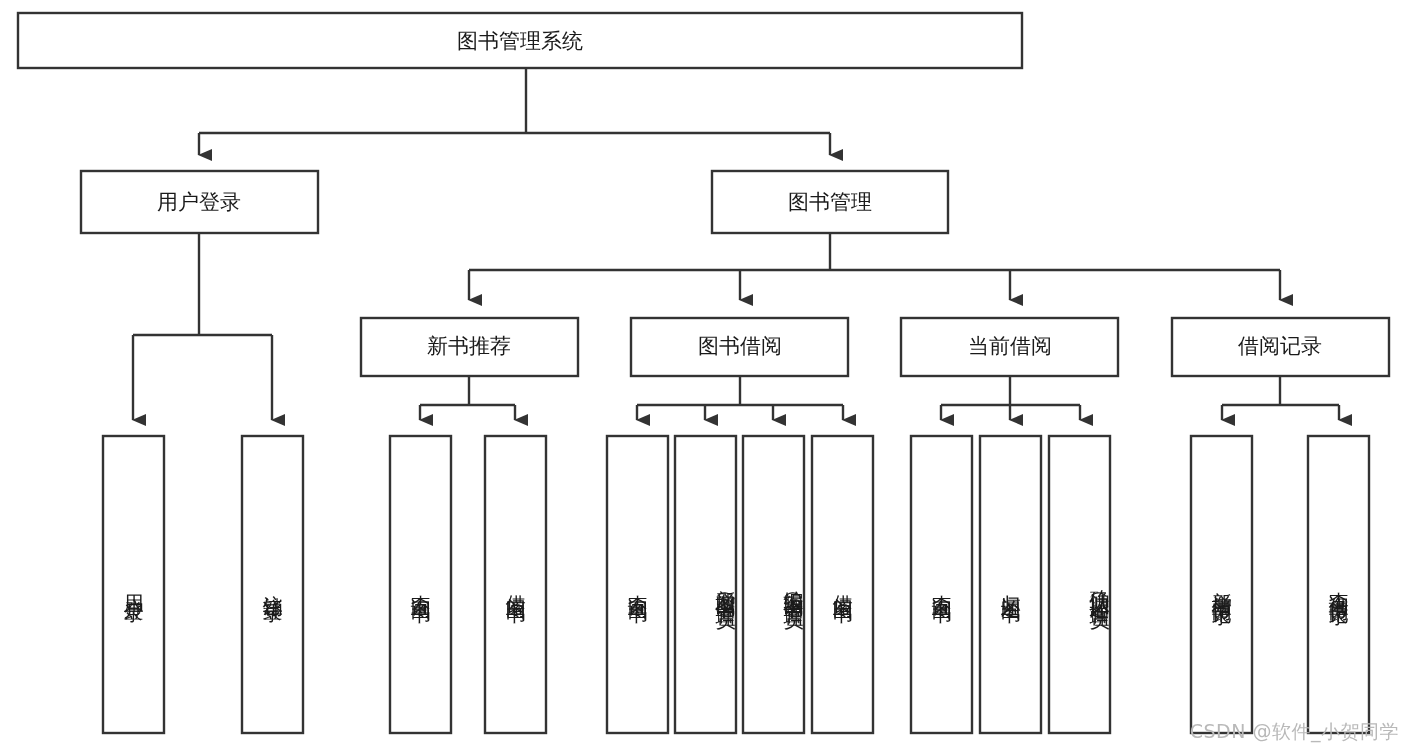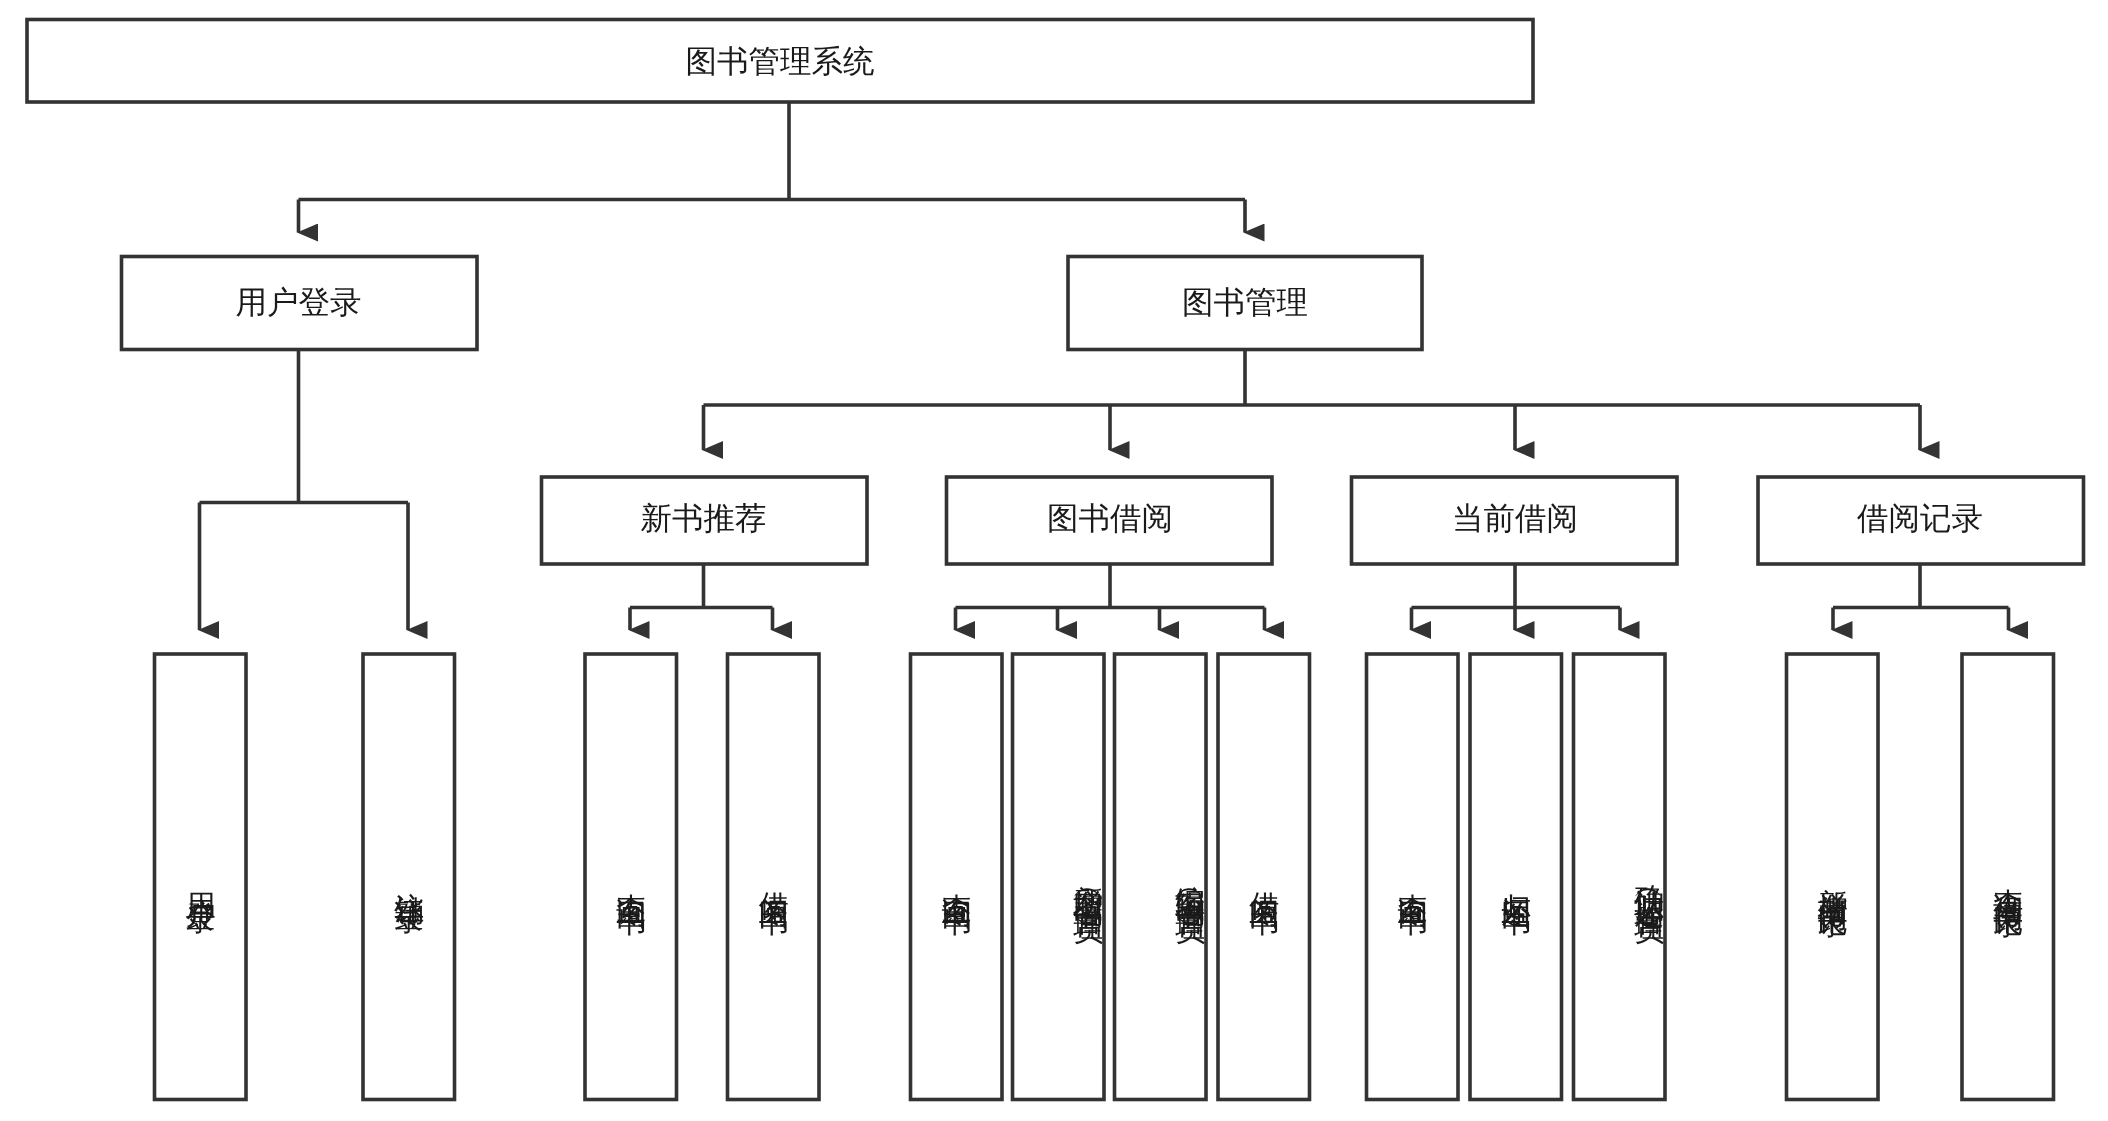--- a/index.html
+++ b/index.html
@@ -207,13 +207,14 @@
   <div class="vlabel" style="left:743px; top:442px; width:61px; height:291px;">编辑图书（管理员）</div>
   <div class="vlabel center-start" style="left:812px; top:436px; width:61px; height:297px;">借阅图书</div>
 
   <div class="vlabel center-start" style="left:911px; top:436px; width:61px; height:297px;">查询图书</div>
   <div class="vlabel center-start" style="left:980px; top:436px; width:61px; height:297px;">归还图书</div>
   <div class="vlabel" style="left:1049px; top:442px; width:61px; height:291px;">确认归还（管理员）</div>
 
   <div class="vlabel center-start" style="left:1191px; top:436px; width:61px; height:297px;">新增借阅记录</div>
   <div class="vlabel center-start" style="left:1308px; top:436px; width:61px; height:297px;">查询借阅记录</div>
 
+  <div class="watermark">CSDN @软件_小贺同学</div>
 </div>
 
 </body></html>

